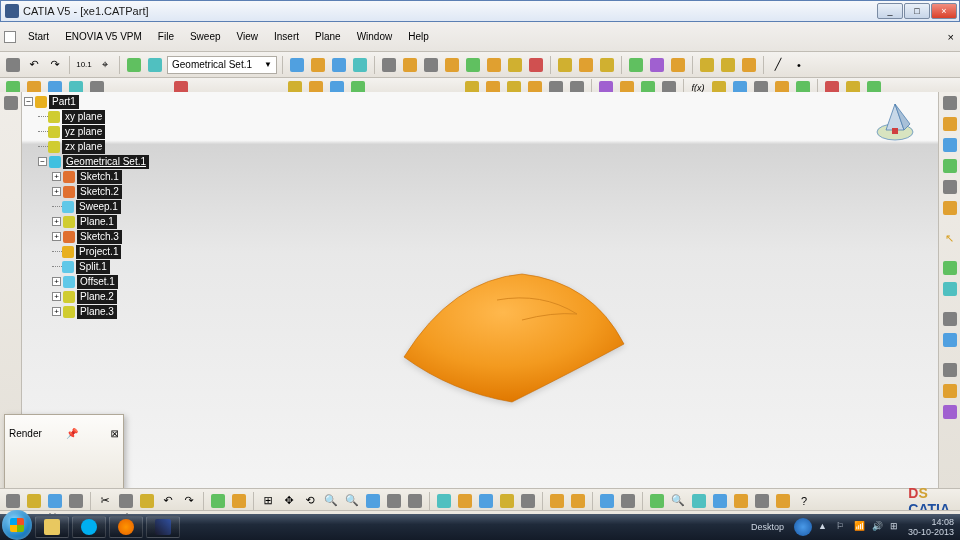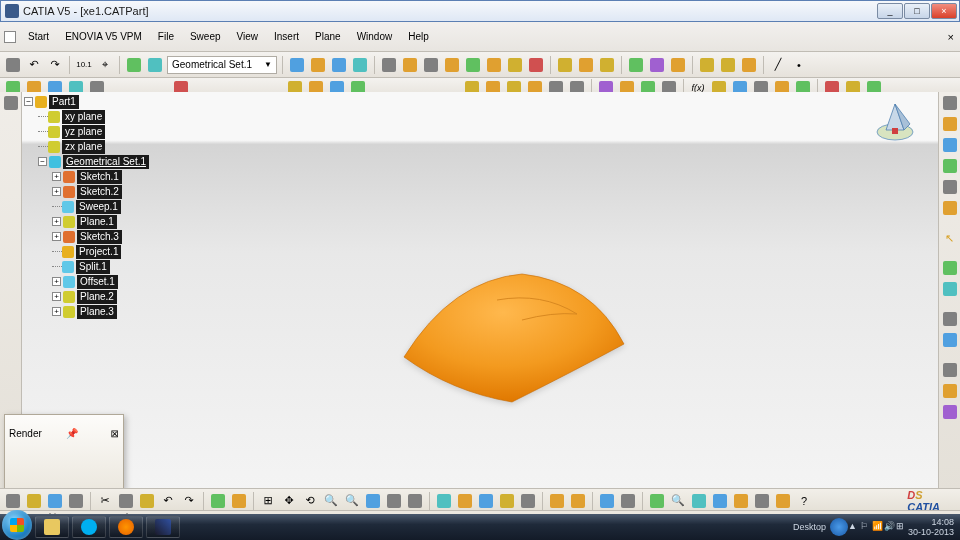--- a/index.html
+++ b/index.html
@@ -63,32 +63,32 @@
 .render-pal { position: absolute; bottom: 50px; left: 4px; width: 120px; height: 76px; background: linear-gradient(to bottom,#fdfcfa,#ece8df); border: 1px solid #b0a898; box-shadow: 2px 2px 6px rgba(0,0,0,0.25); }
 .render-pal .hdr { font-size: 10px; padding: 13px 4px; display: flex; }
 .render-pal .hdr .x { margin-left: auto; cursor:pointer; }
 .render-pal .body { padding: 3px; border-top: 1px solid #d0ccc0; }
 .render-pal .row { display: flex; gap: 2px; }
 .render-pal .rb { width: 18px; height: 18px; border: 1px solid #b0a898; background: linear-gradient(to bottom,#daecff,#a8d0f0); border-radius: 2px; cursor:pointer;}
 .render-pal .sz { font-size: 9px; color: #555; margin-top: 3px; }
 
 
 .bottombar { position: absolute; bottom: 28px; left: 0; right: 0; height: 24px; background: linear-gradient(to bottom,#f2efe9,#e4e0d6); border-top: 1px solid #c0bcb4; display: flex; align-items: center; padding: 0 4px; gap: 3px; }
-.catia-logo { margin-left: auto; margin-right: 16px; font-size: 11px; color: #2050a0; font-style: italic; font-weight: bold; }
+.catia-logo { margin-left: auto; margin-right: 6px; font-size: 14px; color: #2050a0; font-weight: bold; }
 
 
 .status { position: absolute; bottom: 18px; left: 0; right: 0; height: 12px; background: #ece8e0; border-top: 1px solid #c0bcb4; font-size: 9px; color: #333; padding: 0 4px; line-height: 12px; }
 
 
 .taskbar { position: absolute; bottom: 0; left: 0; right: 0; height: 26px; background: linear-gradient(to bottom, #4b5a6e, #1f2a3a 40%, #131b28); display: flex; align-items: center; }
 .start-orb { width: 30px; height: 30px; margin-left: 2px; margin-top: -4px; border-radius: 50%; background: radial-gradient(circle at 40% 35%, #8fd8ff, #1a7fc4 60%, #0a4a7a); box-shadow: 0 0 4px rgba(255,255,255,0.4) inset; cursor:pointer; position:relative;}
 .start-orb::after { content:""; position:absolute; left:8px; top:8px; width:14px; height:14px; background: conic-gradient(#f25022 0 90deg, #7fba00 90deg 180deg, #ffb900 180deg 270deg, #00a4ef 270deg 360deg); border-radius:2px;}
 .taskbtn { width: 34px; height: 22px; margin-left: 3px; background: linear-gradient(to bottom, rgba(255,255,255,0.1), rgba(0,0,0,0.2)); border: 1px solid rgba(255,255,255,0.15); border-radius: 2px; display: flex; align-items: center; justify-content: center; cursor:pointer;}
 .taskbtn .ti { width: 16px; height: 16px; border-radius: 2px; }
-.tray { margin-left: auto; display: flex; align-items: center; color: #cdd6e2; font-size: 9px; padding-right: 6px; }
+.tray { margin-left: auto; display: flex; align-items: center; gap: 6px; color: #cdd6e2; font-size: 9px; padding-right: 6px; }
 .tray .desklbl { margin-right: 4px; }
 .tray .clock { text-align: right; line-height: 10px; }
 .tray .tico { width: 12px; height: 12px; }
 
 
 .ic { display:inline-block; width:14px; height:14px; border-radius:2px; }
 .c1{background:#e0a030}.c2{background:#50a0e0}.c3{background:#60c060}.c4{background:#d05050}.c5{background:#a060d0}.c6{background:#d0b030}.c7{background:#50c0c0}.c8{background:#808080}
 </style>
 </head>
 <body>

